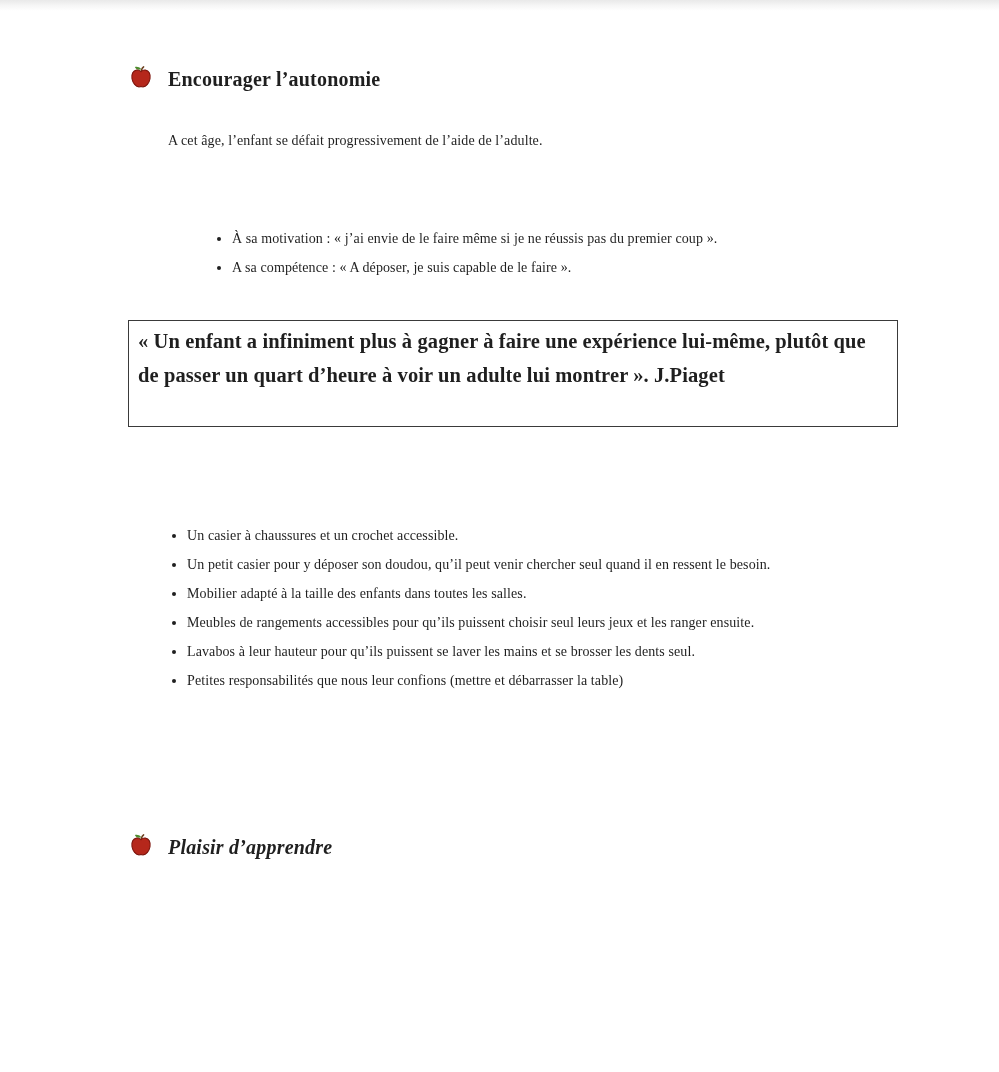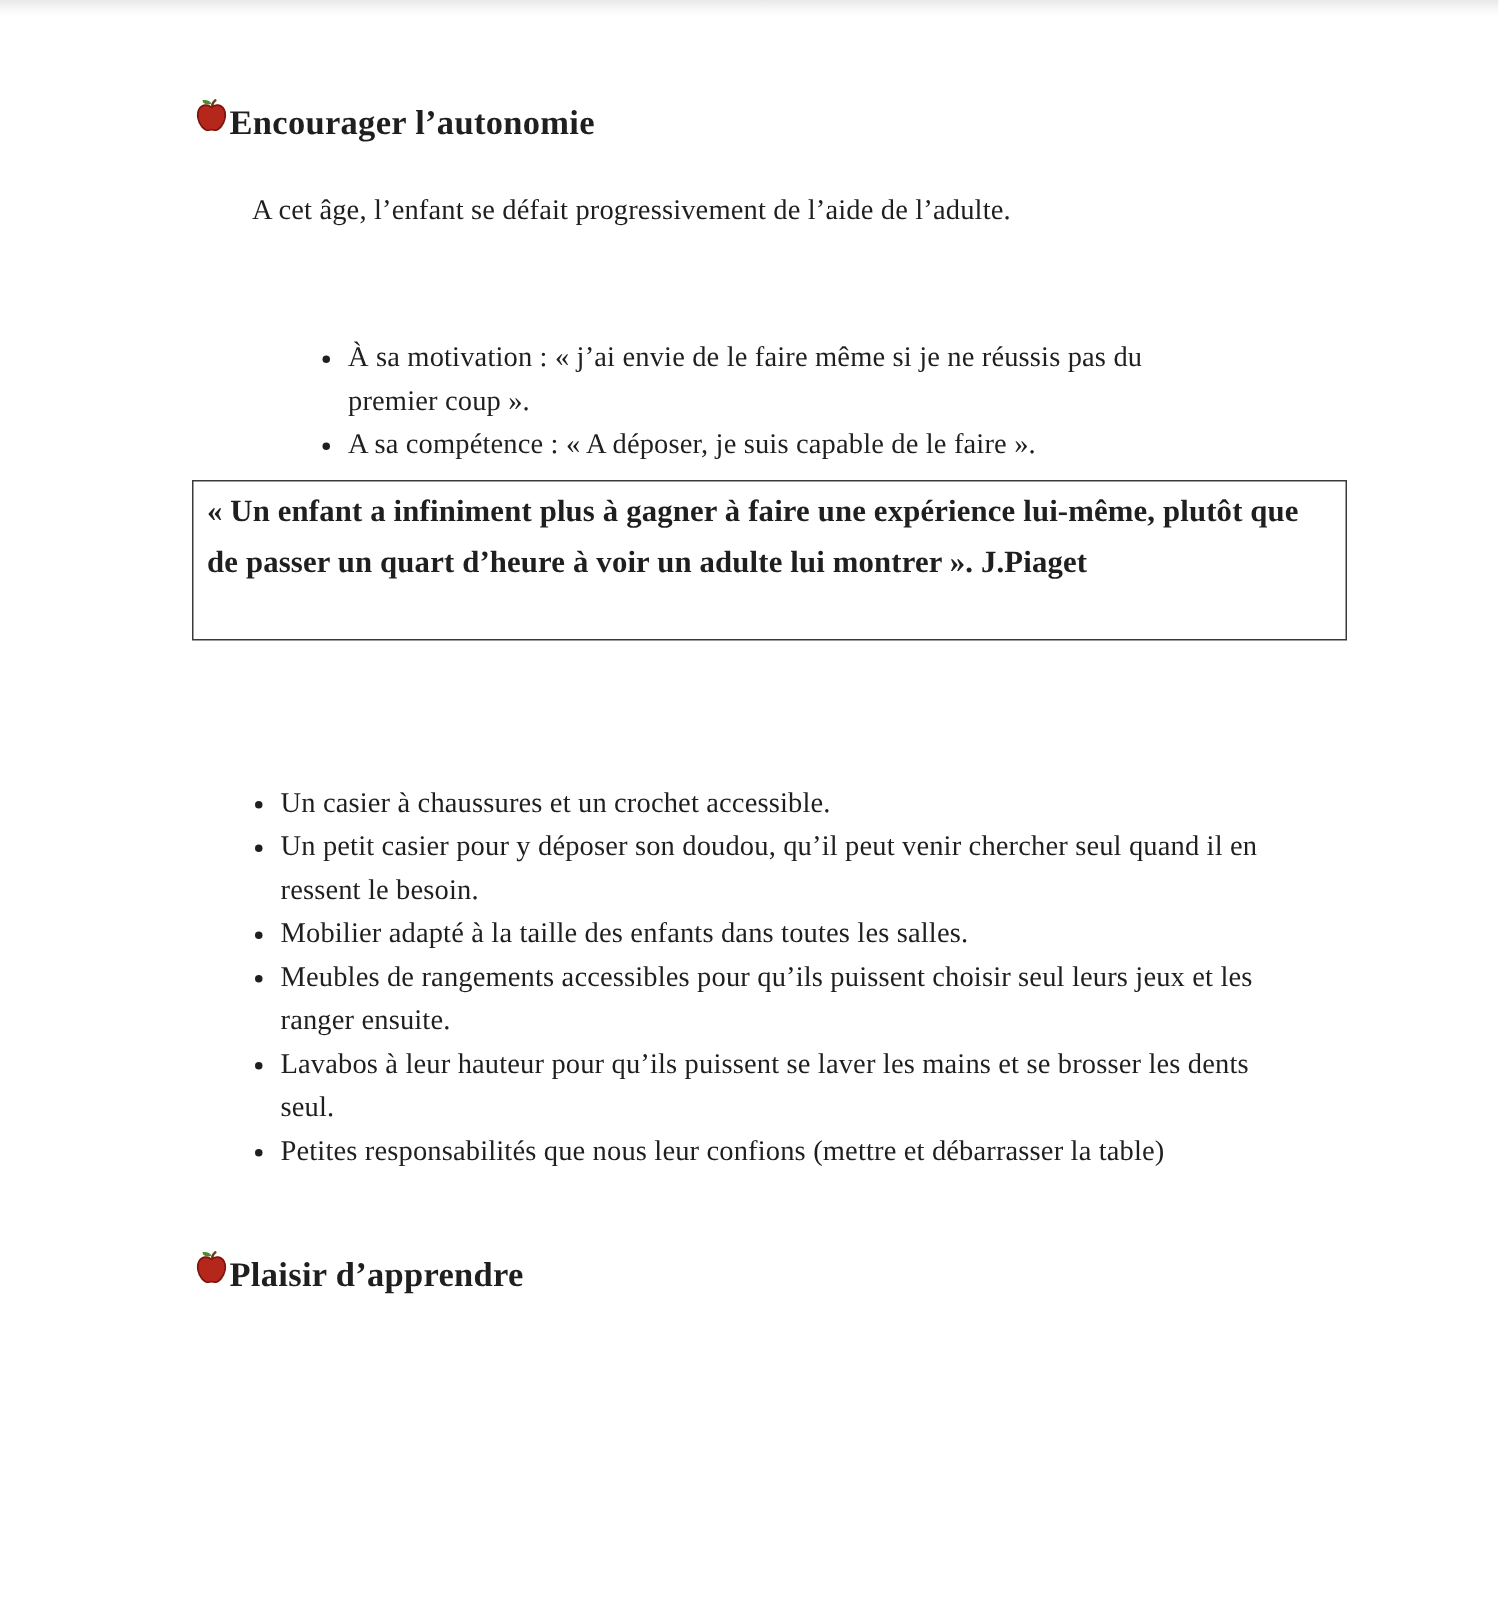--- a/index.html
+++ b/index.html
@@ -14,28 +14,28 @@
     position: relative;
     width: 999px; height: 1072px;
     background: #ffffff;
   }
   .top-shade {
     position: absolute; left: 0; top: 0; width: 100%; height: 11px;
     background: linear-gradient(#e9e9e9, #f7f7f7 55%, #ffffff);
   }
   .heading {
     position: absolute;
-    display: flex; align-items: flex-end; 
-    font-size: 23px; font-weight: bold; letter-spacing: 0.2px;
+    display: flex; align-items: center; gap: 15px;
+    font-size: 20px; font-weight: bold; letter-spacing: 0.2px;
   }
   .heading .apple { flex: 0 0 auto; display: block; }
   .heading1 { left: 129px; top: 64px; }
-  .heading2 { left: 129px; top: 832px; }
+  .heading2 { left: 129px; top: 832px; font-style: italic; }
 
-  .bodytext { font-size: 19px; line-height: 29px; letter-spacing: 0.1px; }
+  .bodytext { font-size: 14px; line-height: 29px; letter-spacing: 0.1px; }
 
   .intro { position: absolute; left: 168px; top: 126px; }
 
   ul.doc-list { list-style: disc; }
   ul.doc-list li { line-height: 29px; }
 
   .list1 {
     position: absolute; left: 205px; top: 179px;
     width: 608px; padding-left: 27px; margin-top: 45px;
   }

